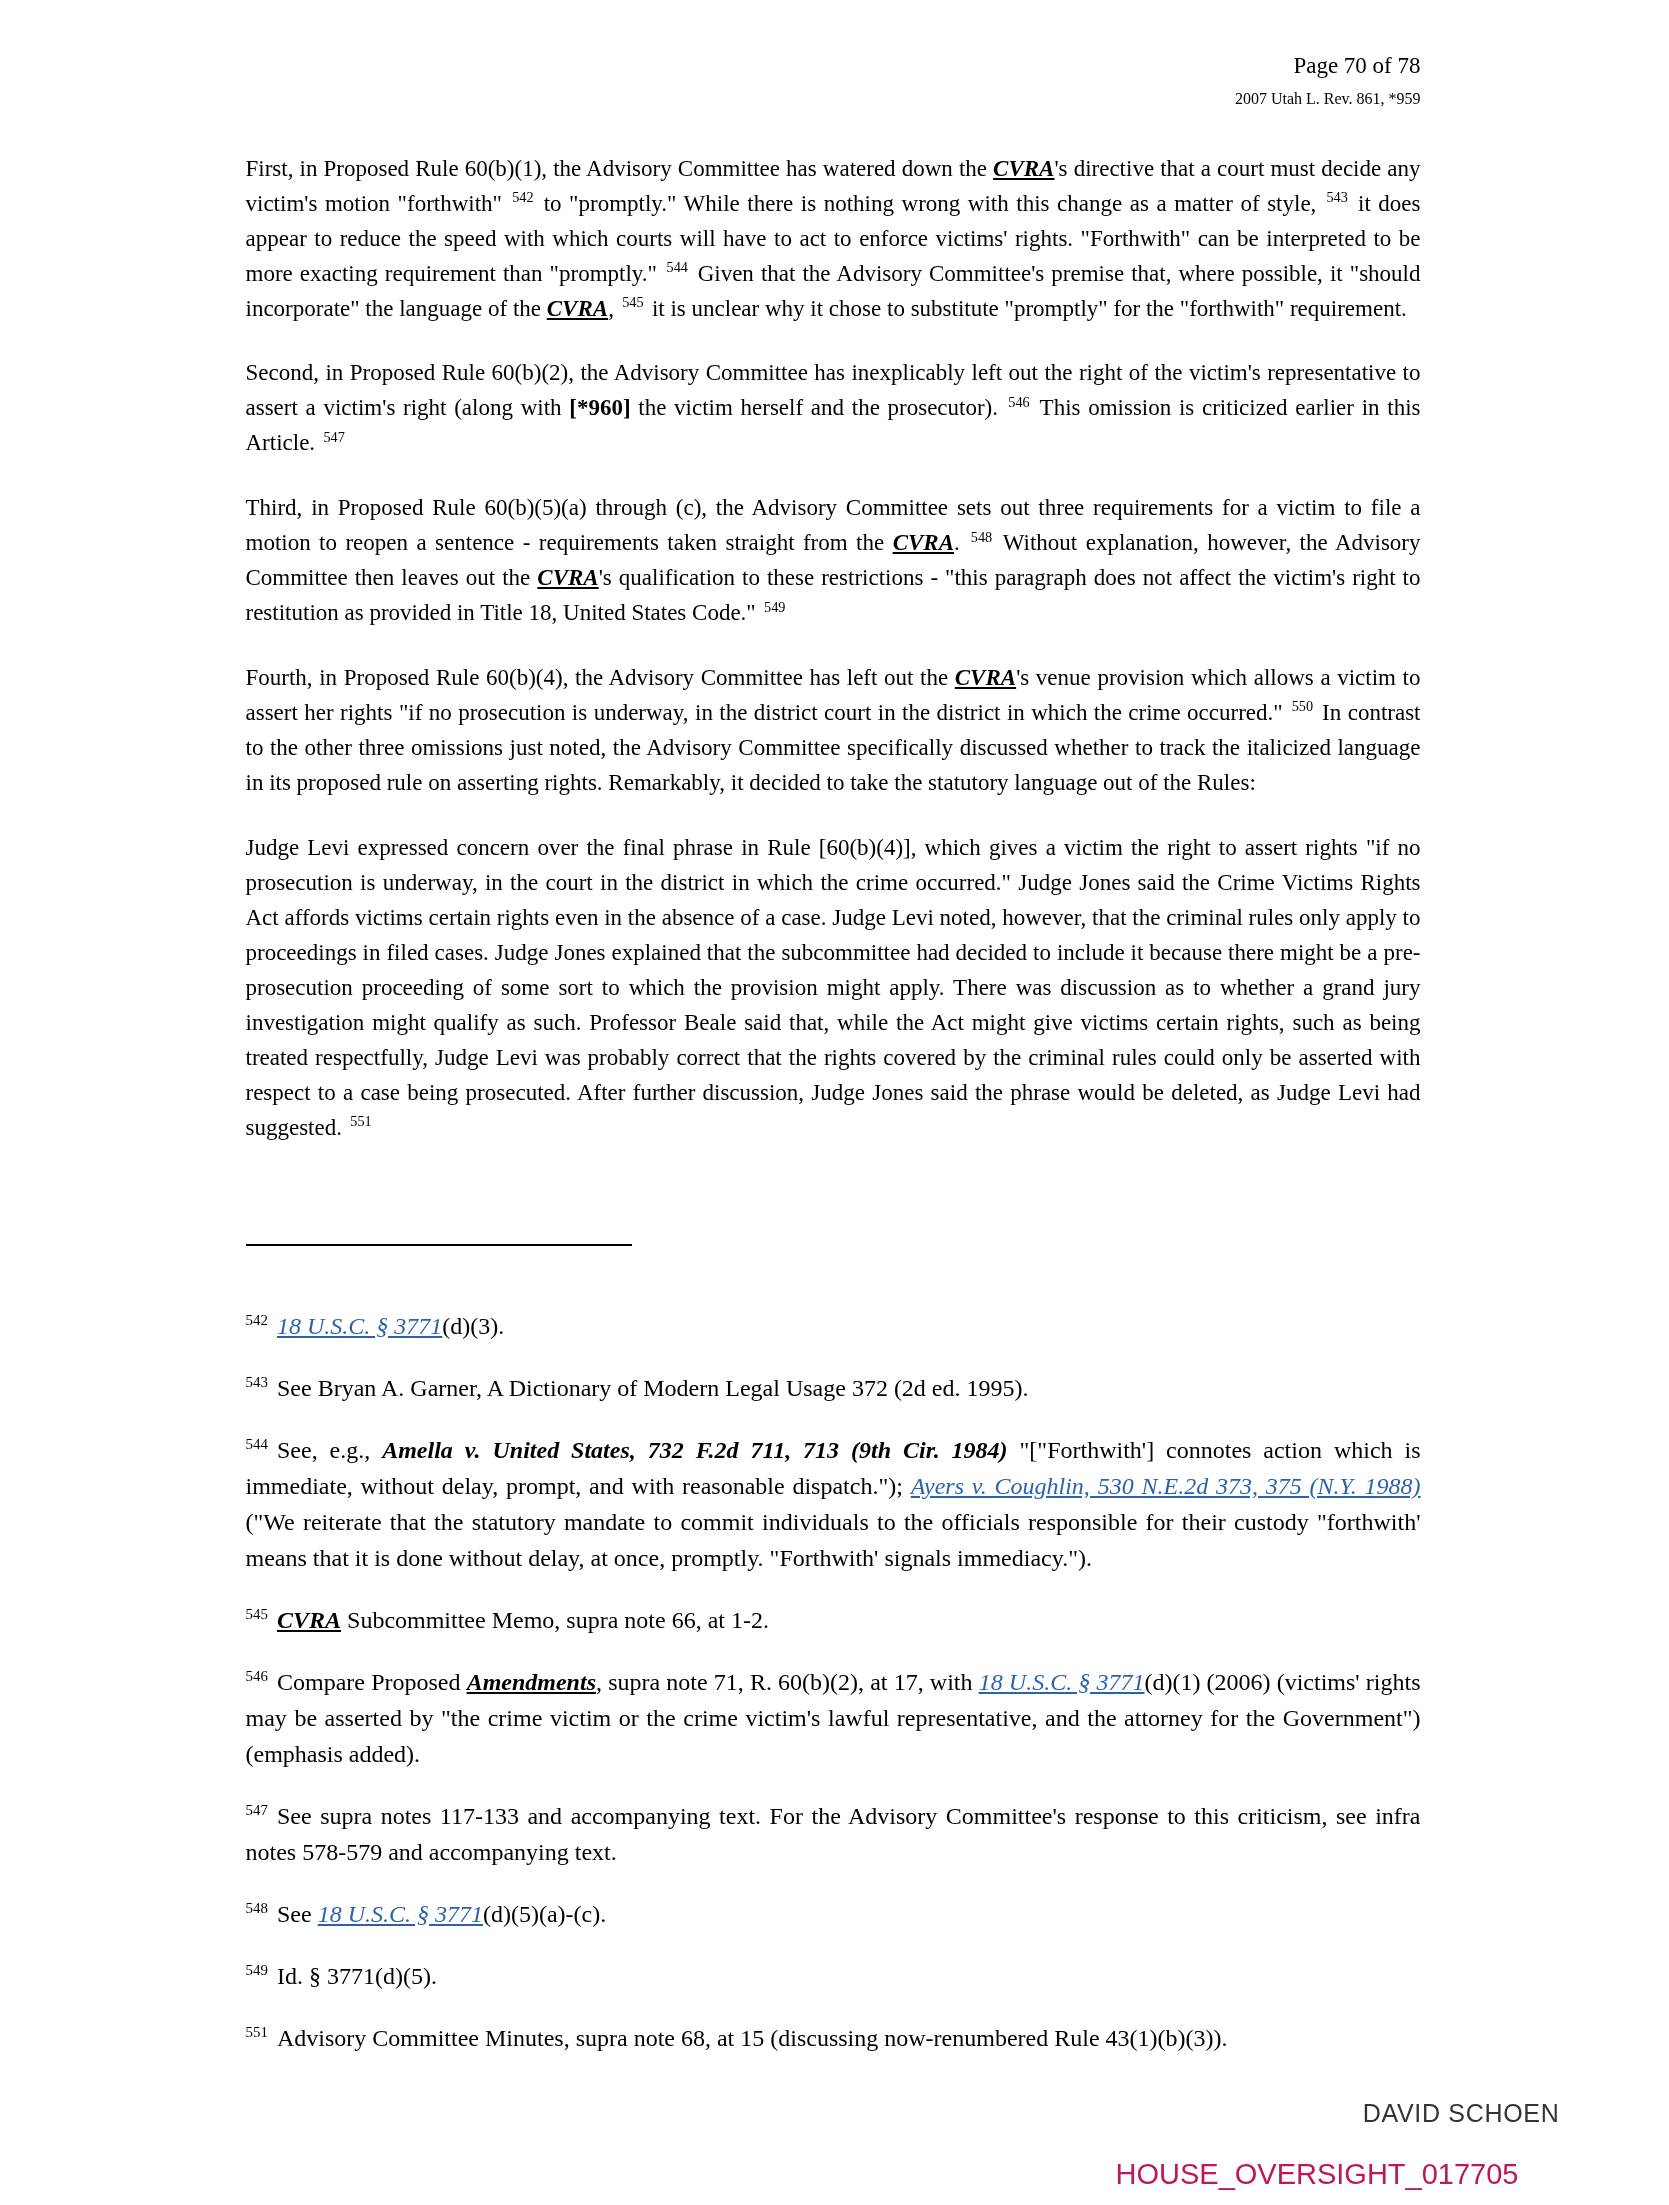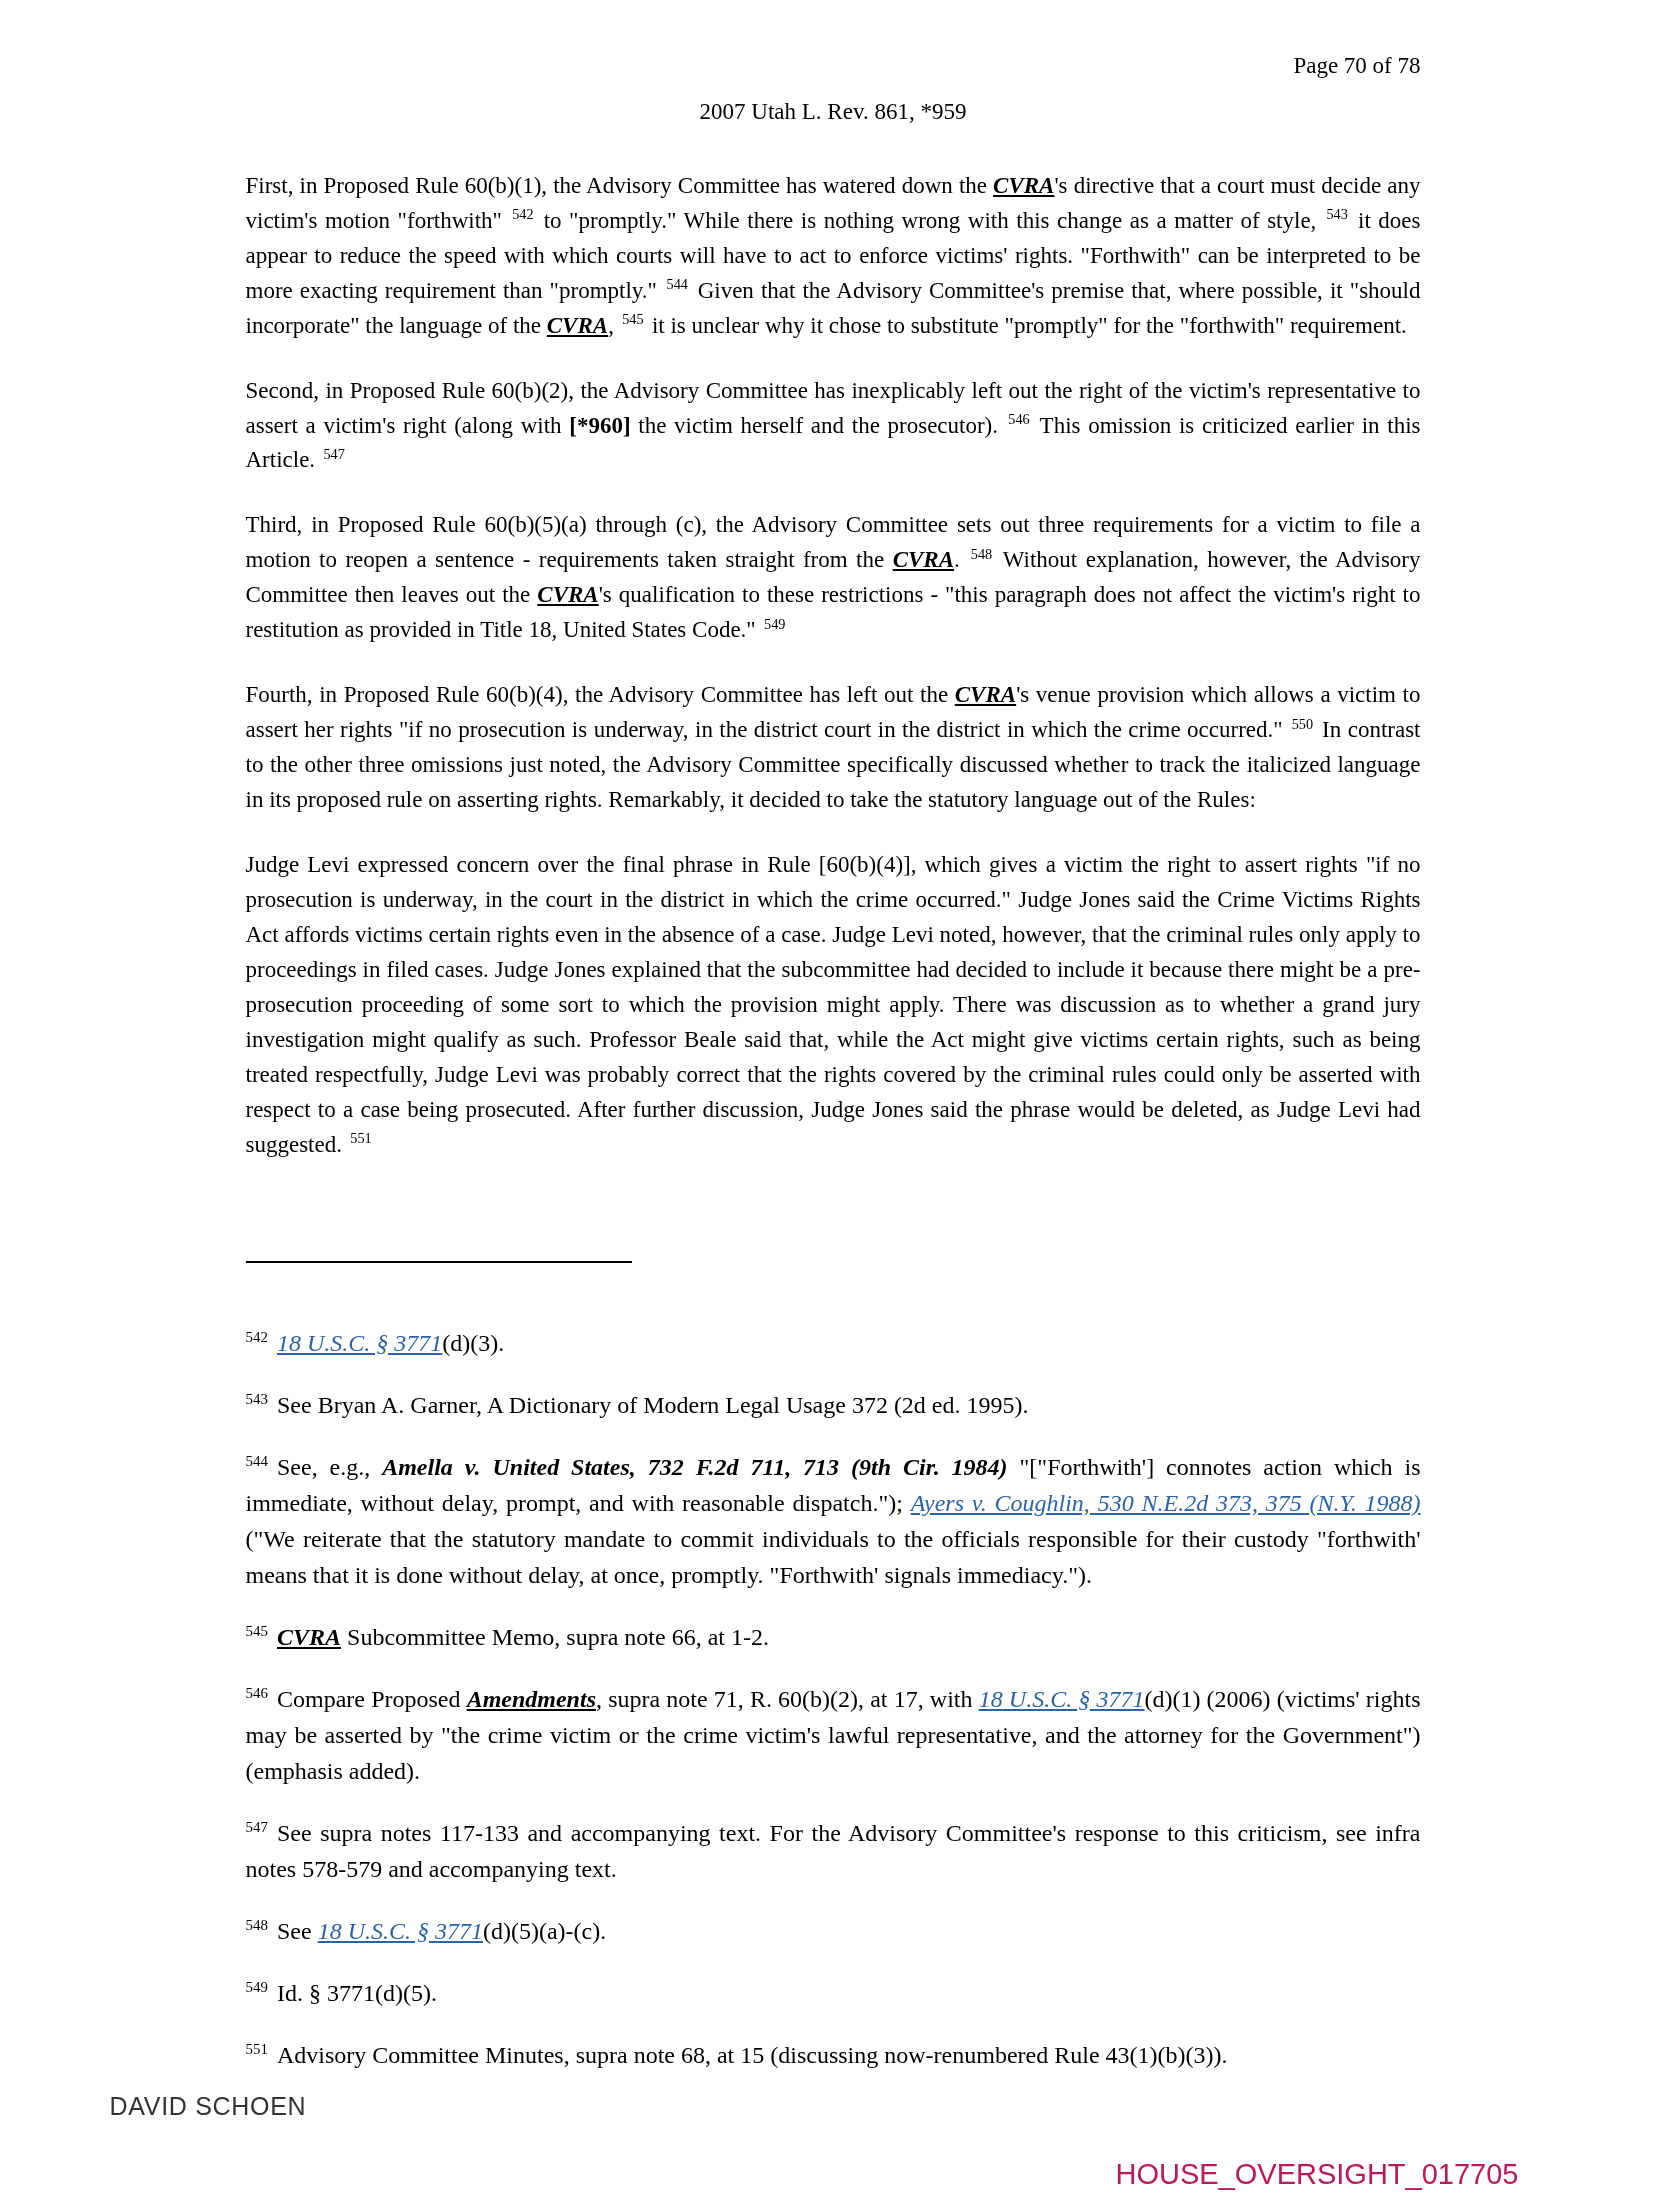--- a/index.html
+++ b/index.html
@@ -18,24 +18,24 @@
     font-family: "Liberation Serif", serif;
     color: #000000;
     overflow: hidden;
   }
   .header-right {
     text-align: right;
     font-size: 23px;
     line-height: 1.3;
   }
   .header-citation {
-    text-align: center;
-    font-size: 23px;
+    text-align: right;
+    font-size: 16px;
     line-height: 1.3;
-    margin-top: 16px;
+    margin-top: 8px;
     margin-bottom: 42px;
   }
   .doc-para {
     font-size: 23px;
     line-height: 1.52;
     text-align: justify;
     margin: 0 0 30px 0;
   }
   sup.fn-ref {
     font-size: 0.62em;
@@ -70,22 +70,22 @@
   .footnote sup.fn-num {
     font-size: 0.62em;
     line-height: 0;
     vertical-align: super;
     margin-right: 9.2px;
   }
   .footer-name {
     position: absolute;
     left: 0;
     right: 0;
-    bottom: 84px;
-    text-align: left;
+    bottom: 77px;
+    text-align: right;
     font-family: "Liberation Sans", sans-serif;
     font-size: 25px;
     letter-spacing: 0.7px;
     color: #333333;
   }
   .bates {
     position: absolute;
     right: 41px;
     bottom: 14.4px;
     font-family: "Liberation Sans", sans-serif;

